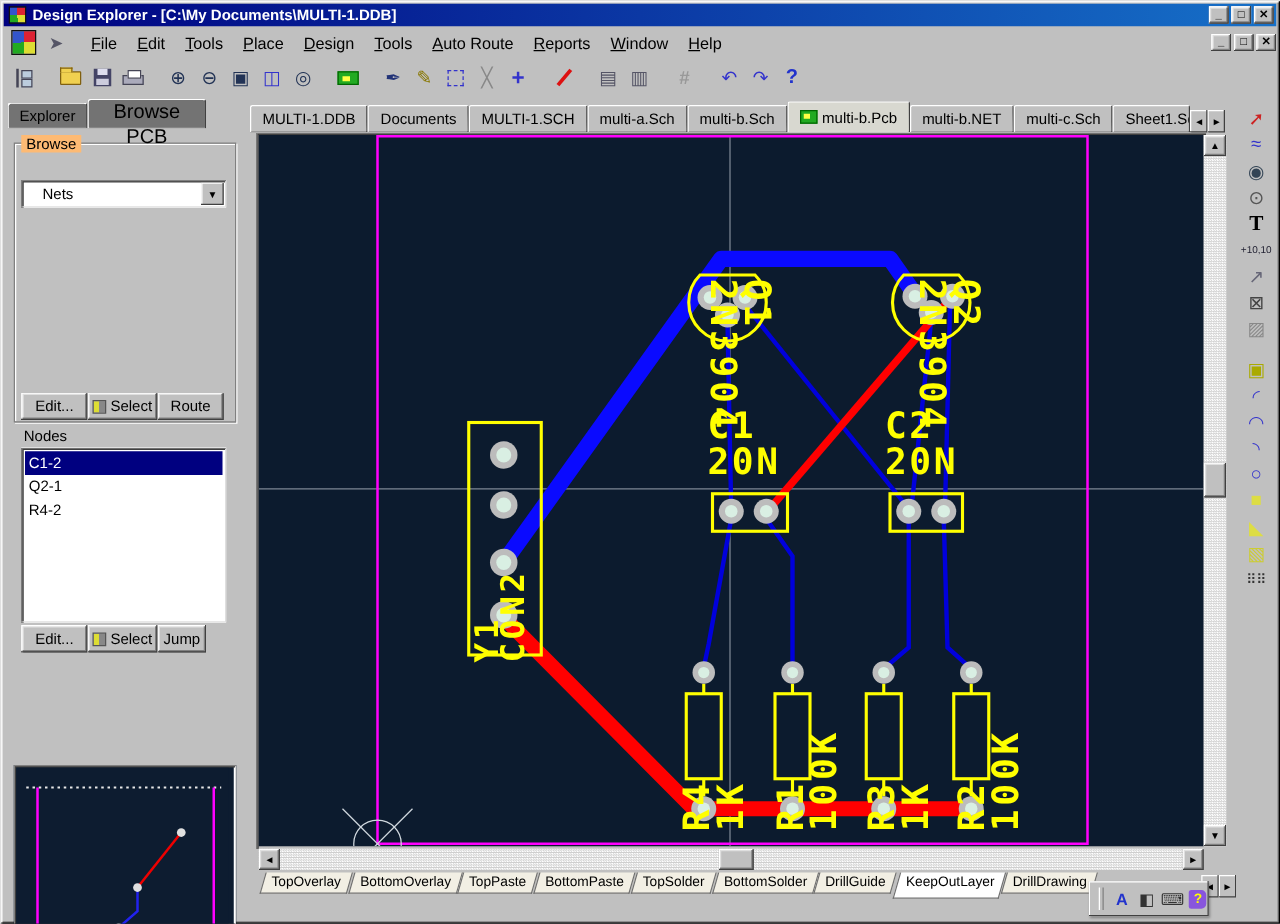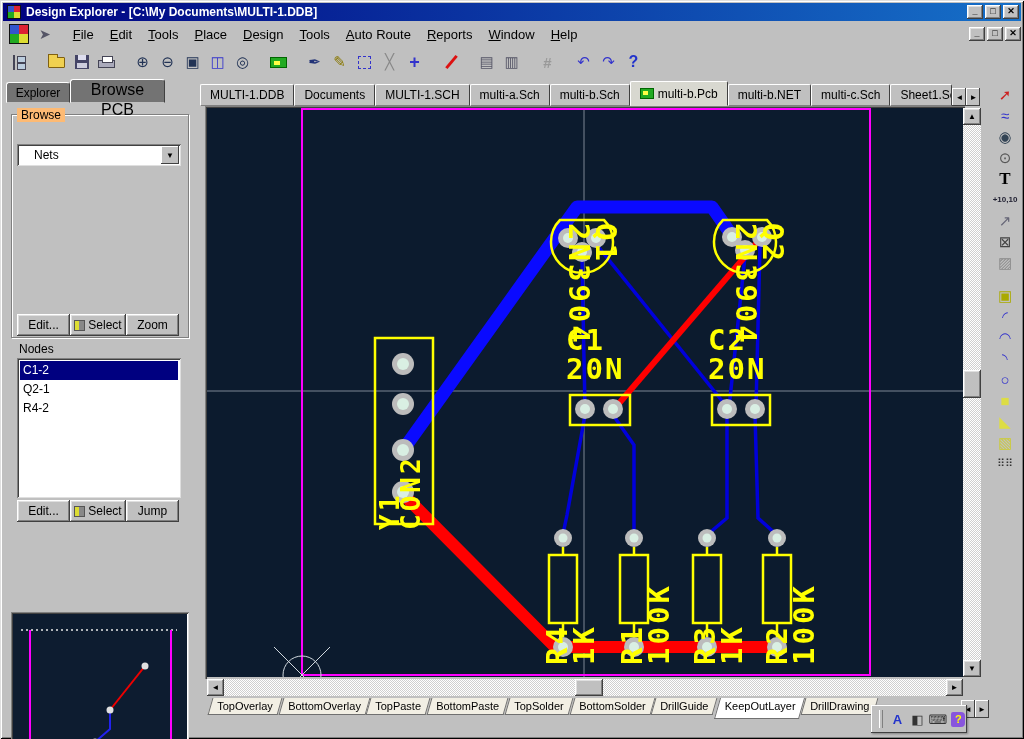--- a/index.html
+++ b/index.html
@@ -96,21 +96,21 @@
   .ltab>span{display:block;transform:skewX(16deg)}
   .ltab.active{height:21px;background:#fff;z-index:3;font-size:11px}
   .minitb{position:absolute;left:871px;top:705px;width:96px;height:28px;background:#c0c0c0;z-index:5;
     box-shadow:inset -1px -1px 0 #404040,inset 1px 1px 0 #fff,1px 1px 2px #00000055;display:flex;align-items:center;padding-left:8px;gap:3px}
   .minitb::before{content:"";width:2px;height:18px;border-left:1px solid #fff;border-right:1px solid #808080;margin-right:3px}
   .mi{width:18px;height:18px;display:flex;align-items:center;justify-content:center;font-size:13px}
   .helpbook{width:14px;height:15px;background:#85d;color:#ff0;font-size:11px;font-weight:bold;text-align:center;line-height:15px;border-radius:2px 4px 4px 2px}
   
   .rtools{position:absolute;left:988px;top:80px;width:34px;height:656px;display:flex;flex-direction:column;align-items:center;padding-top:4px}
   .ri{width:26px;height:21px;display:flex;align-items:center;justify-content:center;font-size:15px;flex:none}
-  .coordtxt{font-size:8px;font-weight:bold;color:#223}
+  .coordtxt{font-size:8px;font-weight:normal;color:#223}
 </style>
 </head>
 <body>
 
 <div id="root">
 
   <div class="titlebar">
     <div class="appicon"></div>
     <span>Design Explorer - [C:\My Documents\MULTI-1.DDB]</span>
     <div class="tbtns">
@@ -198,36 +198,36 @@
       <span>Nets</span>
       <span class="cbtn">▼</span>
     </div>
 
 
     <div class="b95" style="position:absolute;left:14px;top:236px;width:53px;height:22px">Edit...</div>
     <div class="b95" style="position:absolute;left:67px;top:236px;width:56px;height:22px">
       <span class="selico"></span>
       <span>Select</span>
     </div>
-    <div class="b95" style="position:absolute;left:123px;top:236px;width:53px;height:22px">Zoom</div>
+    <div class="b95" style="position:absolute;left:123px;top:236px;width:53px;height:22px">Route</div>
 
     <div style="position:absolute;left:16px;top:264px;font-size:12px">Nodes</div>
 
     <div class="listbox" style="left:14px;top:280px;width:164px;height:140px">
       <div class="li sel">C1-2</div>
       <div class="li">Q2-1</div>
       <div class="li">R4-2</div>
     </div>
 
     <div class="b95" style="position:absolute;left:14px;top:422px;width:53px;height:22px">Edit...</div>
     <div class="b95" style="position:absolute;left:67px;top:422px;width:56px;height:22px">
       <span class="selico"></span>
       <span>Select</span>
     </div>
-    <div class="b95" style="position:absolute;left:123px;top:422px;width:53px;height:22px">Jump</div>
+    <div class="b95" style="position:absolute;left:123px;top:422px;width:39px;height:22px">Jump</div>
 
     <div class="minimap">
       <svg width="170" height="190">
         <rect x="0" y="0" width="170" height="190" fill="#0d1c30"></rect>
         <line x1="8" y1="16" x2="164" y2="16" stroke="#e8e8e8" stroke-width="1.5" stroke-dasharray="2,3"></line>
         <line x1="8" y1="166" x2="164" y2="166" stroke="#e8e8e8" stroke-width="1.5" stroke-dasharray="2,3"></line>
         <line x1="17" y1="16" x2="17" y2="166" stroke="#ff00ff" stroke-width="2"></line>
         <line x1="158" y1="16" x2="158" y2="166" stroke="#ff00ff" stroke-width="2"></line>
         <line x1="132" y1="52" x2="97" y2="96" stroke="#e00" stroke-width="2"></line>
         <polyline points="97,96 97,115 82,128" fill="none" stroke="#22e" stroke-width="2"></polyline>

